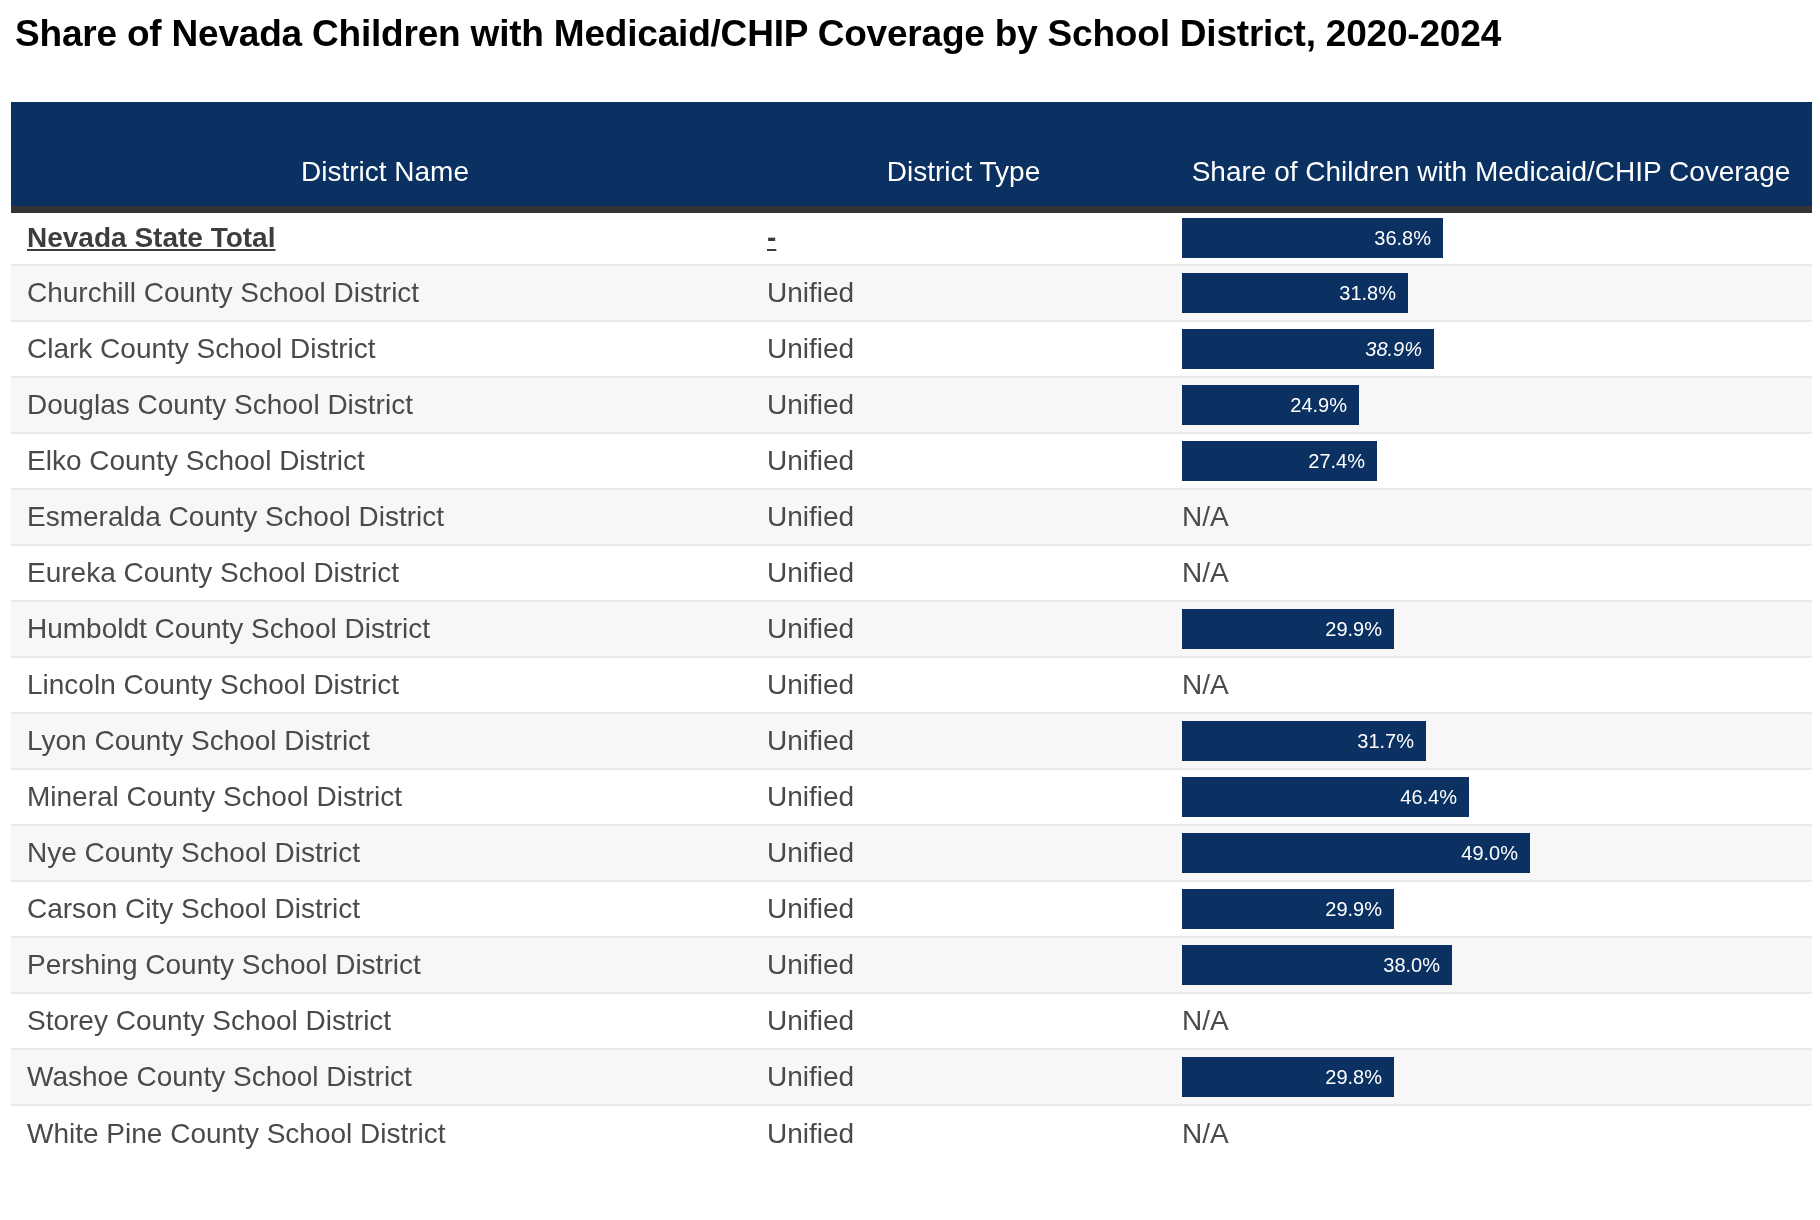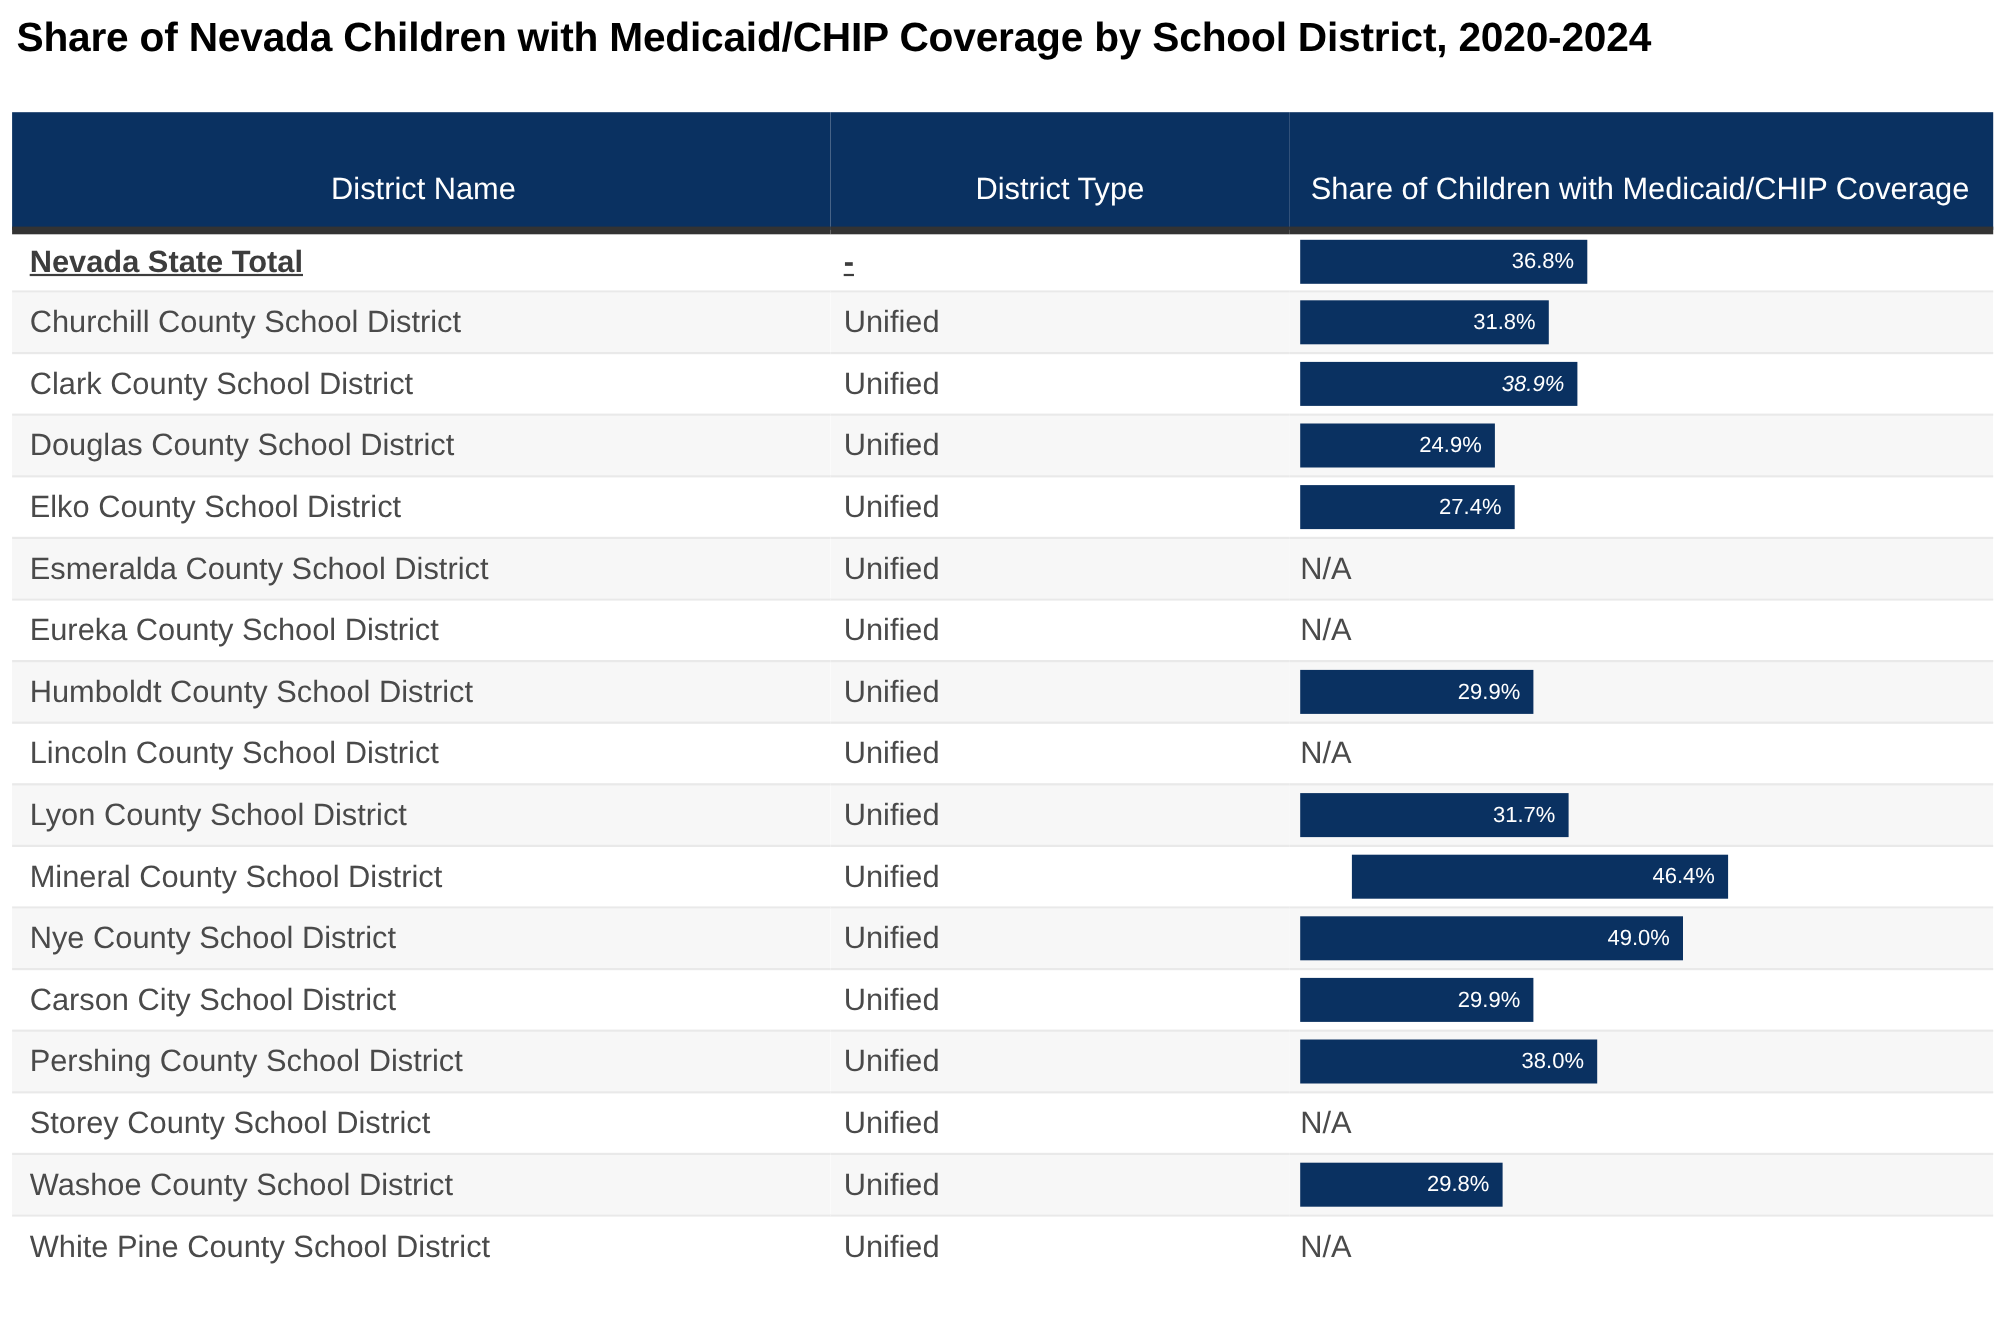--- a/index.html
+++ b/index.html
@@ -167,21 +167,21 @@
           <td class="c1">Lyon County School District</td>
           <td class="c2">Unified</td>
           <td class="c3">
             <div class="bar" style="width: 244px;"><span>31.7%</span></div>
           </td>
         </tr>
         <tr>
           <td class="c1">Mineral County School District</td>
           <td class="c2">Unified</td>
           <td class="c3">
-            <div class="bar" style="width: 342px; margin-left: 47px;"><span>46.4%</span></div>
+            <div class="bar" style="width: 287px;"><span>46.4%</span></div>
           </td>
         </tr>
         <tr>
           <td class="c1">Nye County School District</td>
           <td class="c2">Unified</td>
           <td class="c3">
             <div class="bar" style="width: 348px;"><span>49.0%</span></div>
           </td>
         </tr>
         <tr>
@@ -200,21 +200,21 @@
         </tr>
         <tr>
           <td class="c1">Storey County School District</td>
           <td class="c2">Unified</td>
           <td class="c3"><span class="na">N/A</span></td>
         </tr>
         <tr>
           <td class="c1">Washoe County School District</td>
           <td class="c2">Unified</td>
           <td class="c3">
-            <div class="bar" style="width: 184px;"><span>29.8%</span></div>
+            <div class="bar" style="width: 212px;"><span>29.8%</span></div>
           </td>
         </tr>
         <tr>
           <td class="c1">White Pine County School District</td>
           <td class="c2">Unified</td>
           <td class="c3"><span class="na">N/A</span></td>
         </tr>
       </tbody>
   </table>
 </div>

